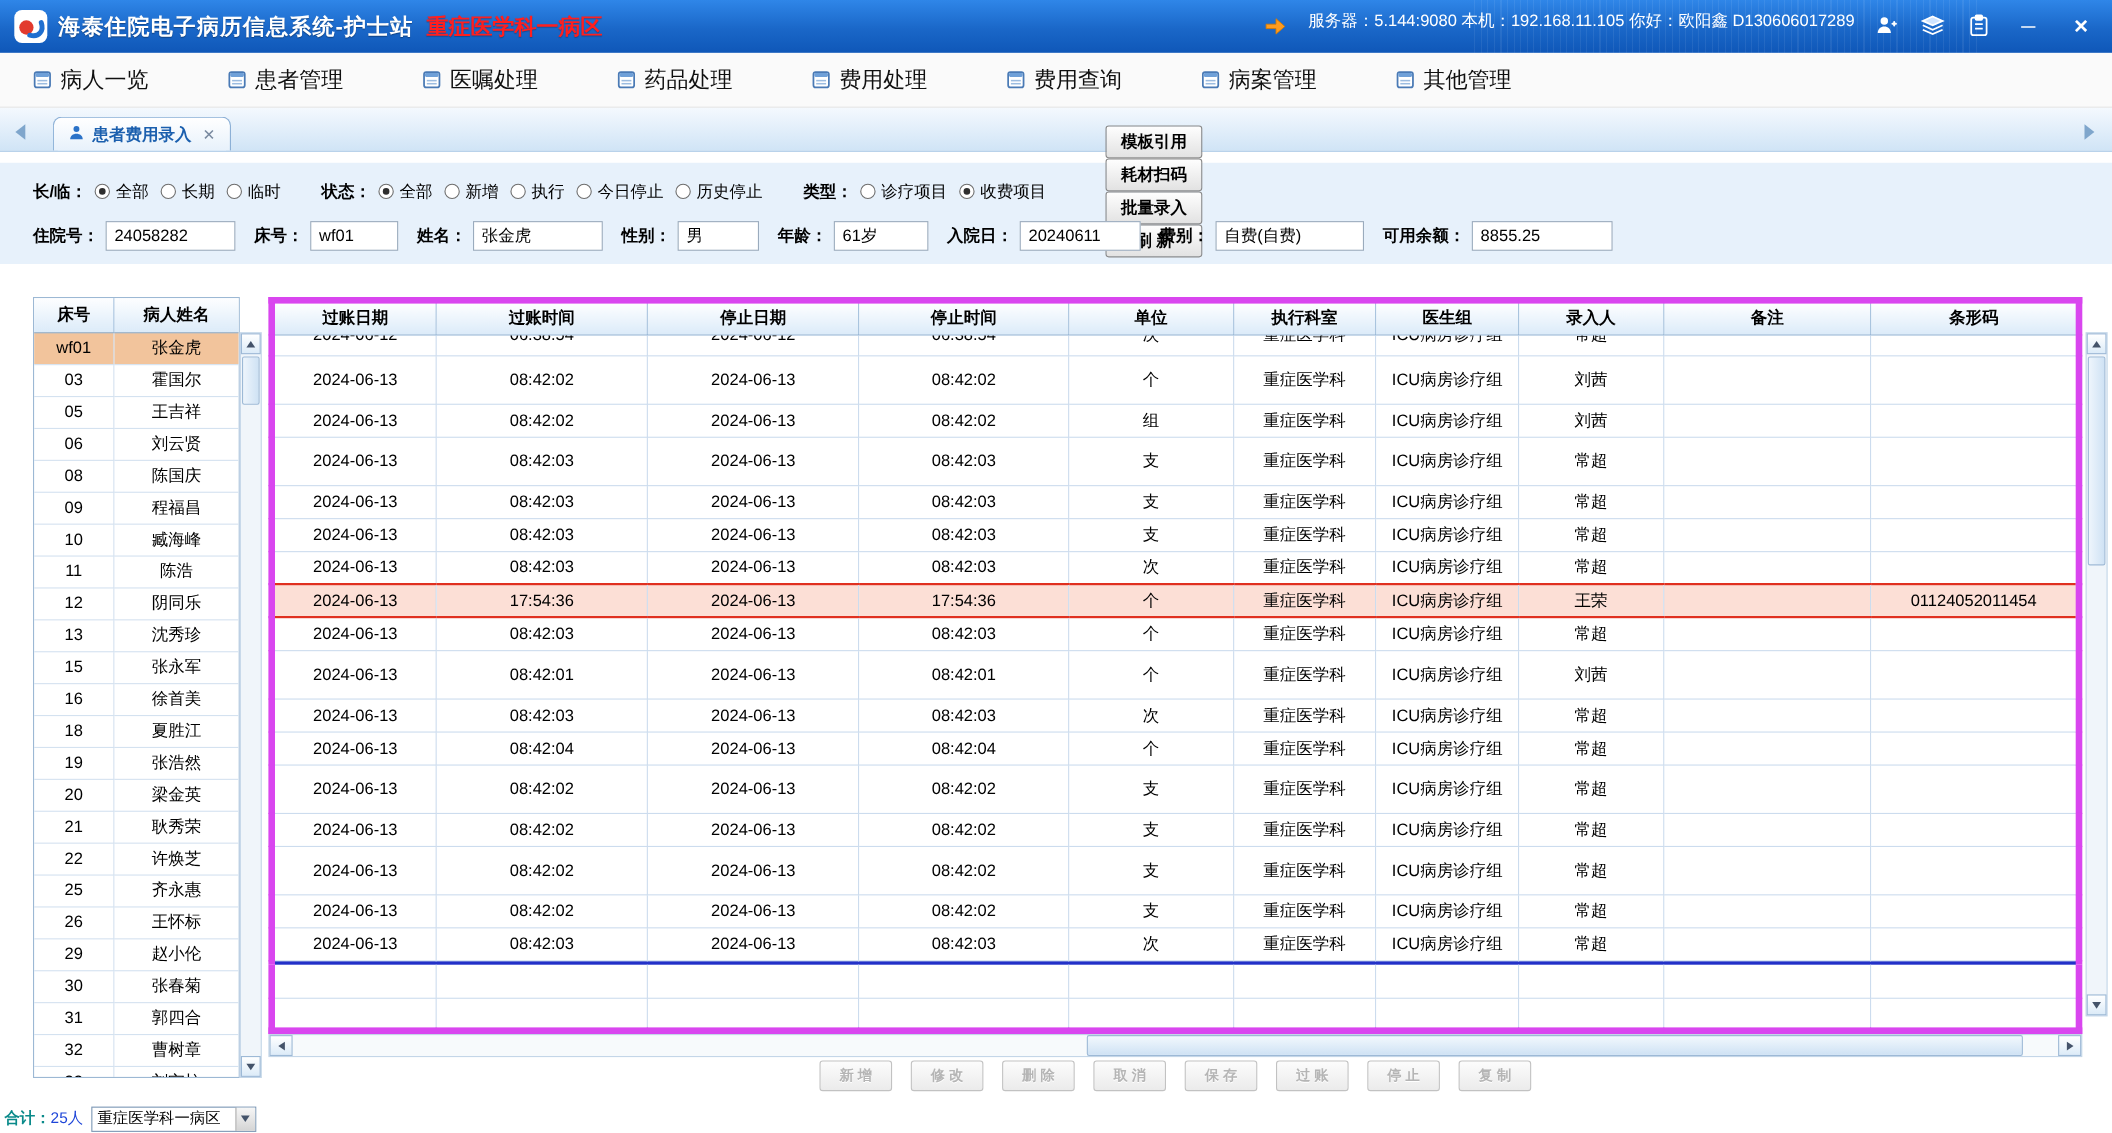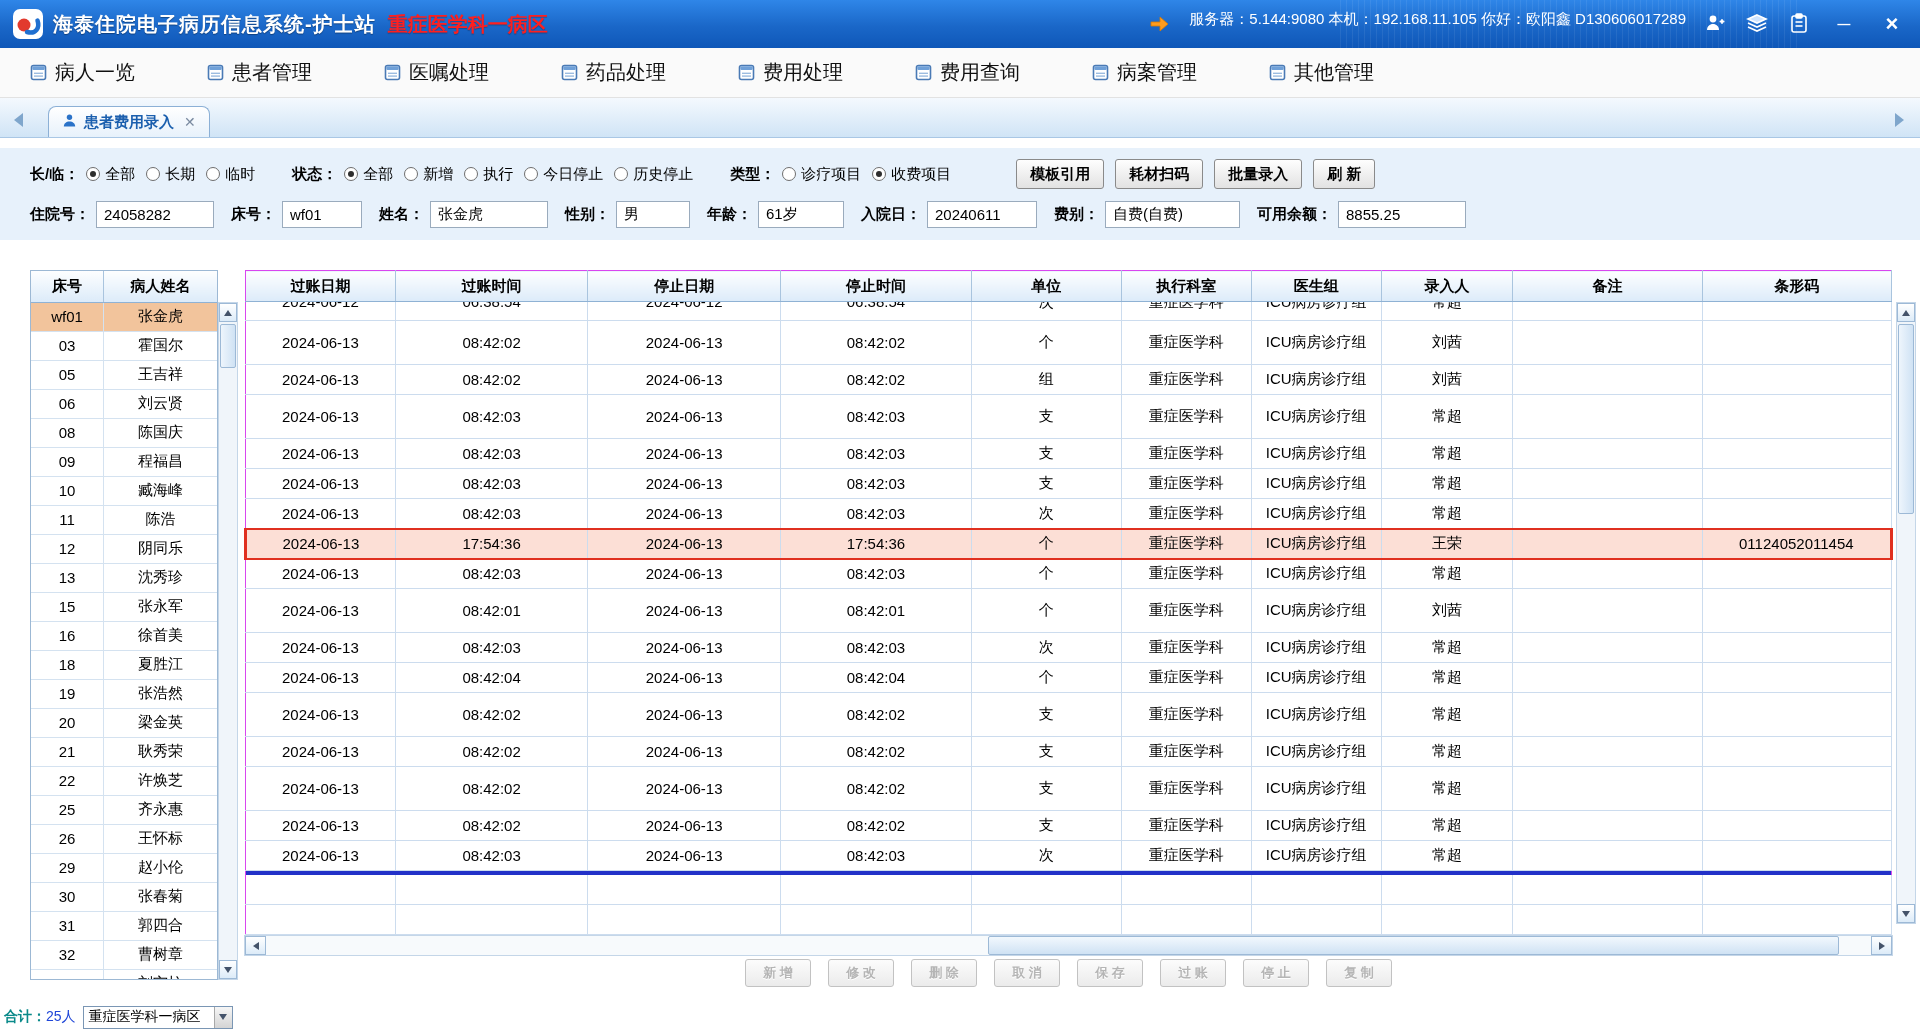--- a/index.html
+++ b/index.html
@@ -47,21 +47,21 @@
   .tri.right-s { border-width:4px 0 4px 6px; border-color:transparent transparent transparent #44536a; }
 
   
   .filterband { margin-top:10px; background:#e7f1fb; padding:6px 0 6px 30px; flex:0 0 auto; }
   .frow { height:40px; display:flex; align-items:center; font-size:15px; color:#000; }
   .fgroup { display:flex; align-items:center; margin-right:26px; }
   .flabel { margin-right:7px; font-weight:bold; }
   .radio-opt { display:flex; align-items:center; gap:5px; margin-right:11px; cursor:default; }
   .radio { width:14px; height:14px; border-radius:50%; border:1px solid #6e6e6e; background:#fff; position:relative; flex:0 0 auto; }
   .radio.on::after { content:""; position:absolute; inset:3px; border-radius:50%; background:#2e2e2e; }
-  .fbtns { margin-left:28px; display:flex; }
+  .fbtns { margin-left:17px; display:flex;flex-direction:column; }
   .fbtn { height:30px; padding:0 13px; margin-right:11px; background:linear-gradient(#fefefe,#e2e2e2);
     border:1px solid #8a8a8a; border-radius:3px; font-size:15px; font-weight:bold; font-family:inherit; color:#000; }
   .pfield { display:flex; align-items:center; margin-right:17px; }
   .plabel { margin-right:6px; font-weight:bold; }
   .pinput { height:27px; background:#fff; border:1px solid #9aabbd; display:flex; align-items:center;
     padding:0 7px; font-size:15px; white-space:nowrap; overflow:hidden; }
   .pfield:nth-child(1) .pinput { width:118px; }
   .pfield:nth-child(2) .pinput { width:80px; }
   .pfield:nth-child(3) .pinput { width:118px; }
   .pfield:nth-child(4) .pinput { width:74px; }
@@ -91,21 +91,21 @@
   .sbtn { height:19px; background:linear-gradient(#ffffff,#dcebf8); border:1px solid #9db9d6;
     display:flex; align-items:center; justify-content:center; flex:0 0 auto; }
   .sbtn.h { height:auto; width:21px; }
   .sthumb { background:linear-gradient(90deg,#eef5fc,#cfe2f4); border:1px solid #9db9d6; border-radius:2px; }
   .sthumb.v { height:44px; margin:2px 1px; }
   .sthumb.v.tall { height:190px; }
   .sfill { flex:1 1 auto; }
 
   
   .main { flex:1 1 auto; display:flex; flex-direction:column; min-width:0; }
-  table.feetable { width:100%; border-collapse:collapse; table-layout:fixed; border:1px solid #d946ef; }
+  table.feetable { width:100%; border-collapse:collapse; table-layout:fixed; border:6px solid #d946ef; }
   .feetable th { height:31px; font-size:15px; font-weight:bold; color:#000;
     background:linear-gradient(#fdfeff,#dcebf9); border-right:1px solid #a9c4de; border-bottom:1px solid #8fb2d4;
     white-space:nowrap; overflow:hidden; }
   .feetable td { height:30px; font-size:15px; text-align:center; border-right:1px solid #ccdcee;
     border-bottom:1px solid #ccdcee; white-space:nowrap; overflow:hidden; padding:0 4px; }
   .feetable tr.tall td { height:44px; }
   .feetable tr.clipped td { height:18px; padding:0; overflow:hidden; }
   .clip { line-height:36px; margin-top:-18px; text-align:center; }
   .feetable tr.sel td { background:#fcdfd6; border-top:2px solid #e03020; border-bottom:2px solid #e03020; }
   .feetable tr.sel td:first-child { border-left:3px solid #e03020; }

